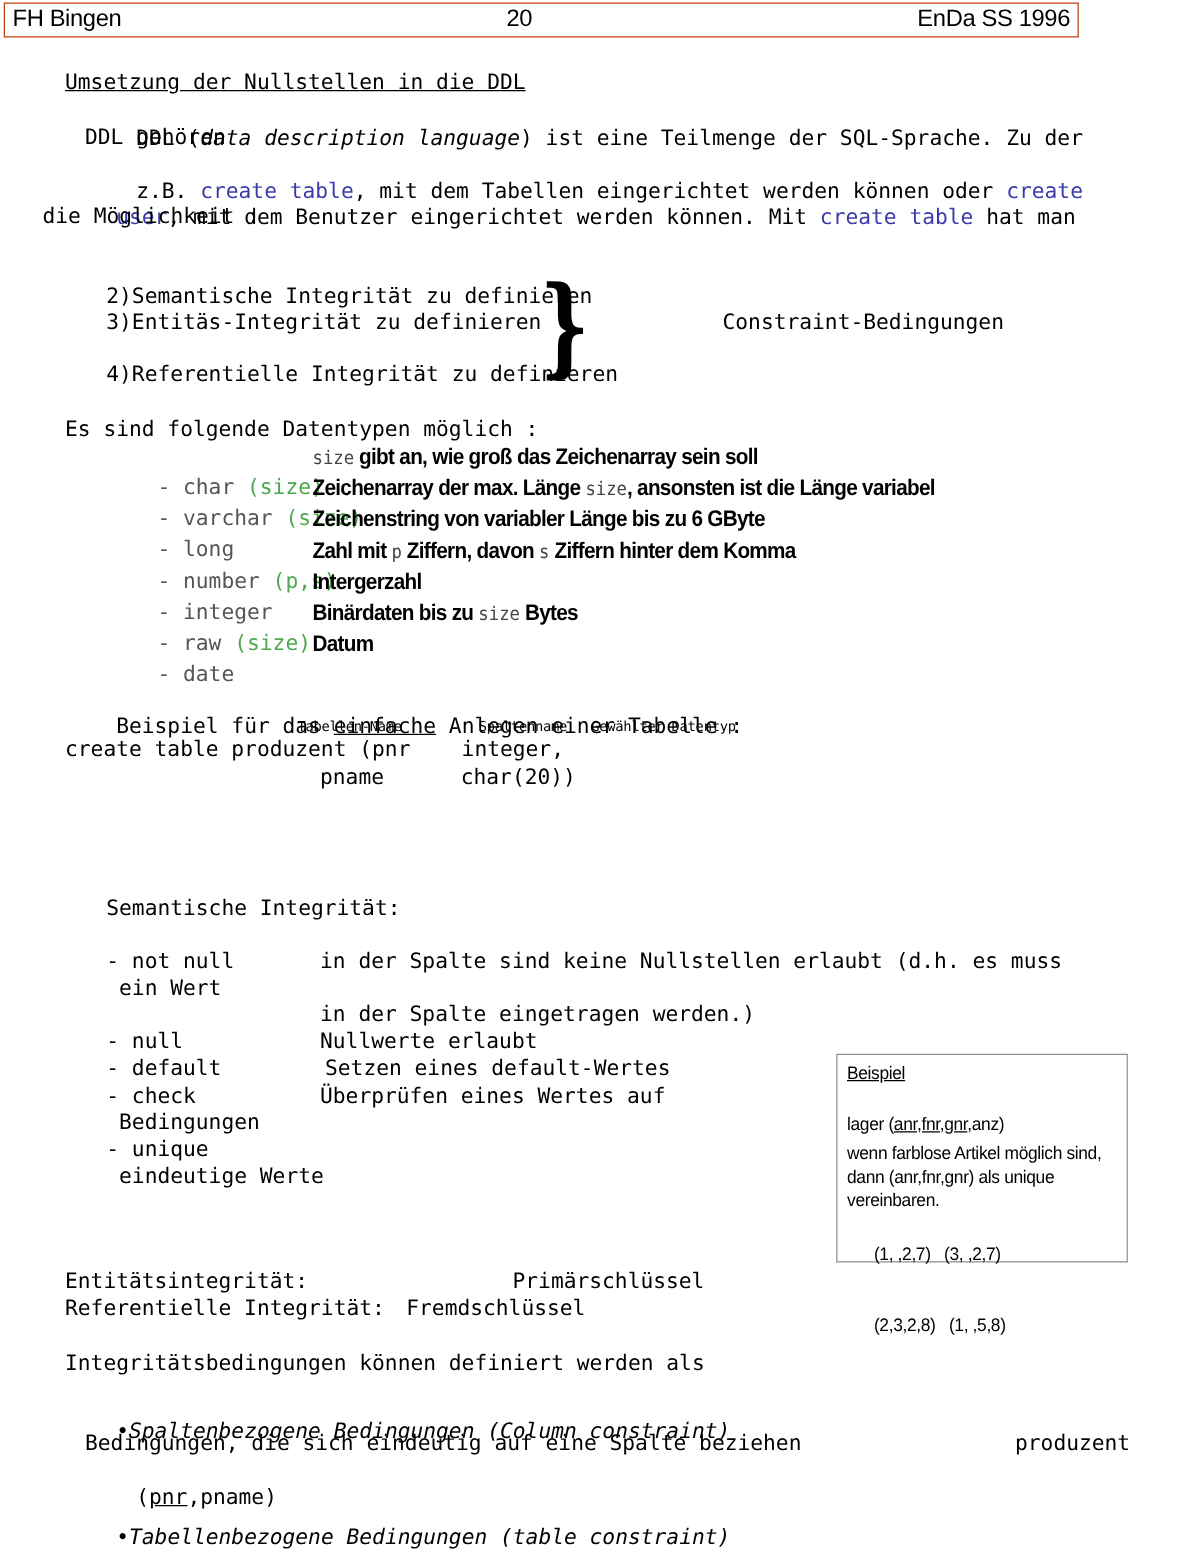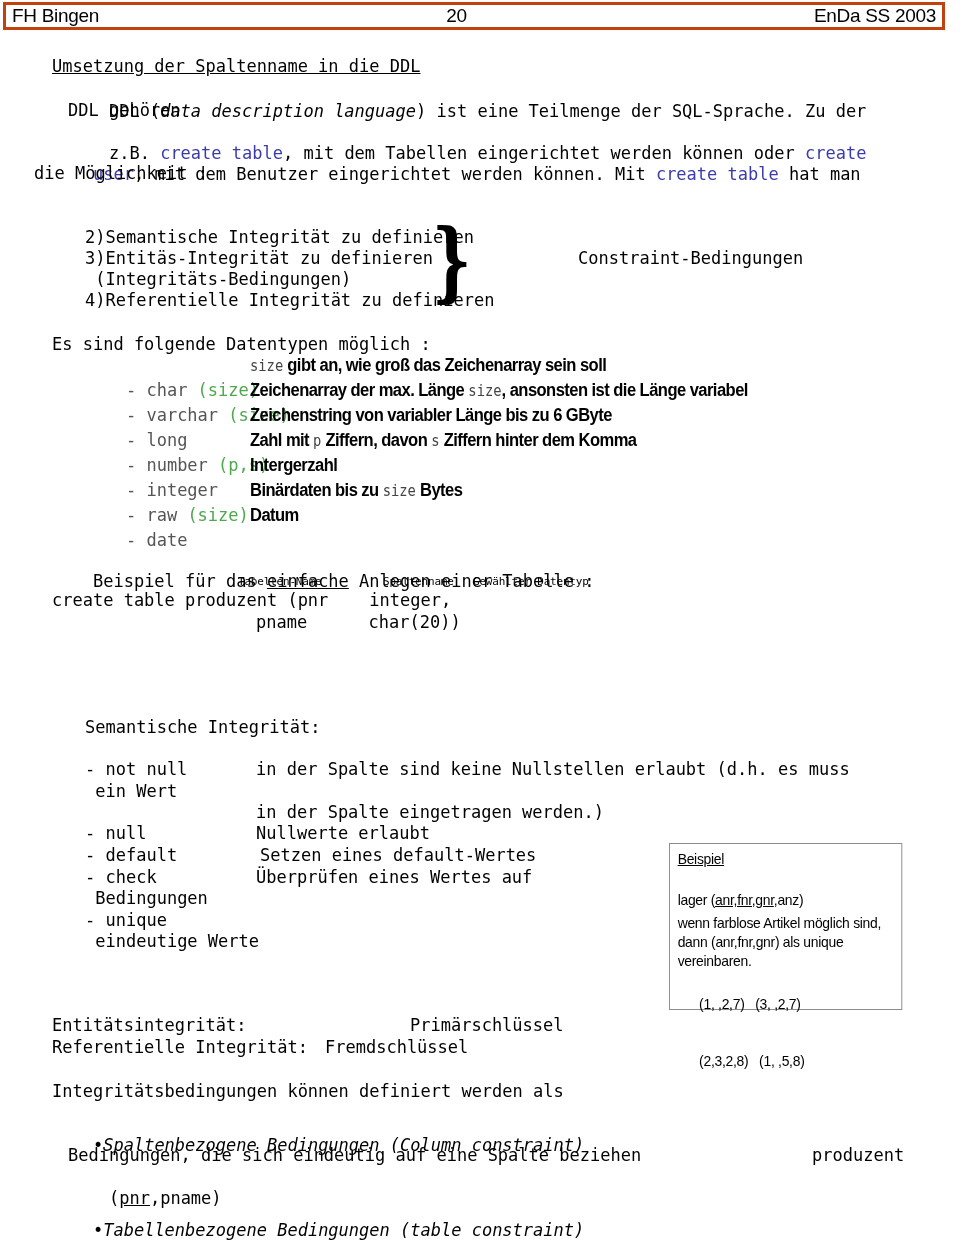--- a/index.html
+++ b/index.html
@@ -14,23 +14,23 @@
     overflow: hidden;
     font-family: "DejaVu Sans Mono", "Liberation Mono", monospace;
     color: #000000;
   }
 
   
   .slide-header {
     position: absolute;
     left: 3px;
     top: 2px;
-    width: 942px;
+    width: 860px;
     height: 28px;
-    border: 3px solid #c2410c;
+    border: 1px solid #c2410c;
     background: #ffffff;
     box-sizing: border-box;
     display: flex;
     align-items: center;
     font-family: "Liberation Sans", "DejaVu Sans", sans-serif;
     font-size: 19px;
     letter-spacing: -0.3px;
   }
   .hdr-left   { flex: 0 0 auto; padding-left: 6px; }
   .hdr-center { flex: 1 1 auto; text-align: center; }
@@ -117,42 +117,41 @@
   .callout .co-p { margin-bottom: 4px; white-space: pre-line; }
   .callout .tup { white-space: pre; }
   .co-gap { height: 5px; }
 </style>
 </head>
 <body>
 
 <div class="slide-header">
   <span class="hdr-left">FH Bingen</span>
   <span class="hdr-center">20</span>
-  <span class="hdr-right">EnDa SS 2003</span>
+  <span class="hdr-right">EnDa SS 1996</span>
 </div>
 
 <div class="doc">
 
-  <div class="abs mono ul" style="left:52px; top:56px;">Umsetzung der Spaltenname in die DDL</div>
+  <div class="abs mono ul" style="left:52px; top:56px;">Umsetzung der Nullstellen in die DDL</div>
 
   <div class="abs mono" style="left:68px; top:79px; width:890px;">
     <span>DDL (</span><span class="ital">data description language</span><span>) ist eine Teilmenge der SQL-Sprache. Zu der</span>
   </div>
   <div class="abs mono" style="left:68px; top:100px;">DDL gehören</div>
   <div class="abs mono" style="left:68px; top:121px; width:890px;">
     <span>z.B. </span><span class="kw">create table</span><span>, mit dem Tabellen eingerichtet werden können oder </span><span class="kw">create</span>
   </div>
   <div class="abs mono" style="left:52px; top:142px; width:900px;">
     <span class="kw">user</span><span>, mit dem Benutzer eingerichtet werden können. Mit </span><span class="kw">create table</span><span> hat man</span>
   </div>
   <div class="abs mono" style="left:34px; top:163px;">die Möglichkeit :</div>
 
   <div class="abs mono" style="left:85px; top:227px;">2)Semantische Integrität zu definieren</div>
   <div class="abs mono" style="left:85px; top:248px;">3)Entitäs-Integrität zu definieren</div>
-  <div class="abs mono" style="left:85px; top:269px;"> (Integritäts-Bedingungen)</div>
   <div class="abs mono" style="left:85px; top:290px;">4)Referentielle Integrität zu definieren</div>
 
   <div class="brace" style="left:424px; top:218px;">}</div>
 
   <div class="abs mono" style="left:578px; top:248px;">Constraint-Bedingungen</div>
 
   <div class="abs mono" style="left:52px; top:334px;">Es sind folgende Datentypen möglich :</div>
 
   <div class="abs mono gray" style="left:85px; top:358px;">
     <span>- char </span><span class="grn">(size)</span>

